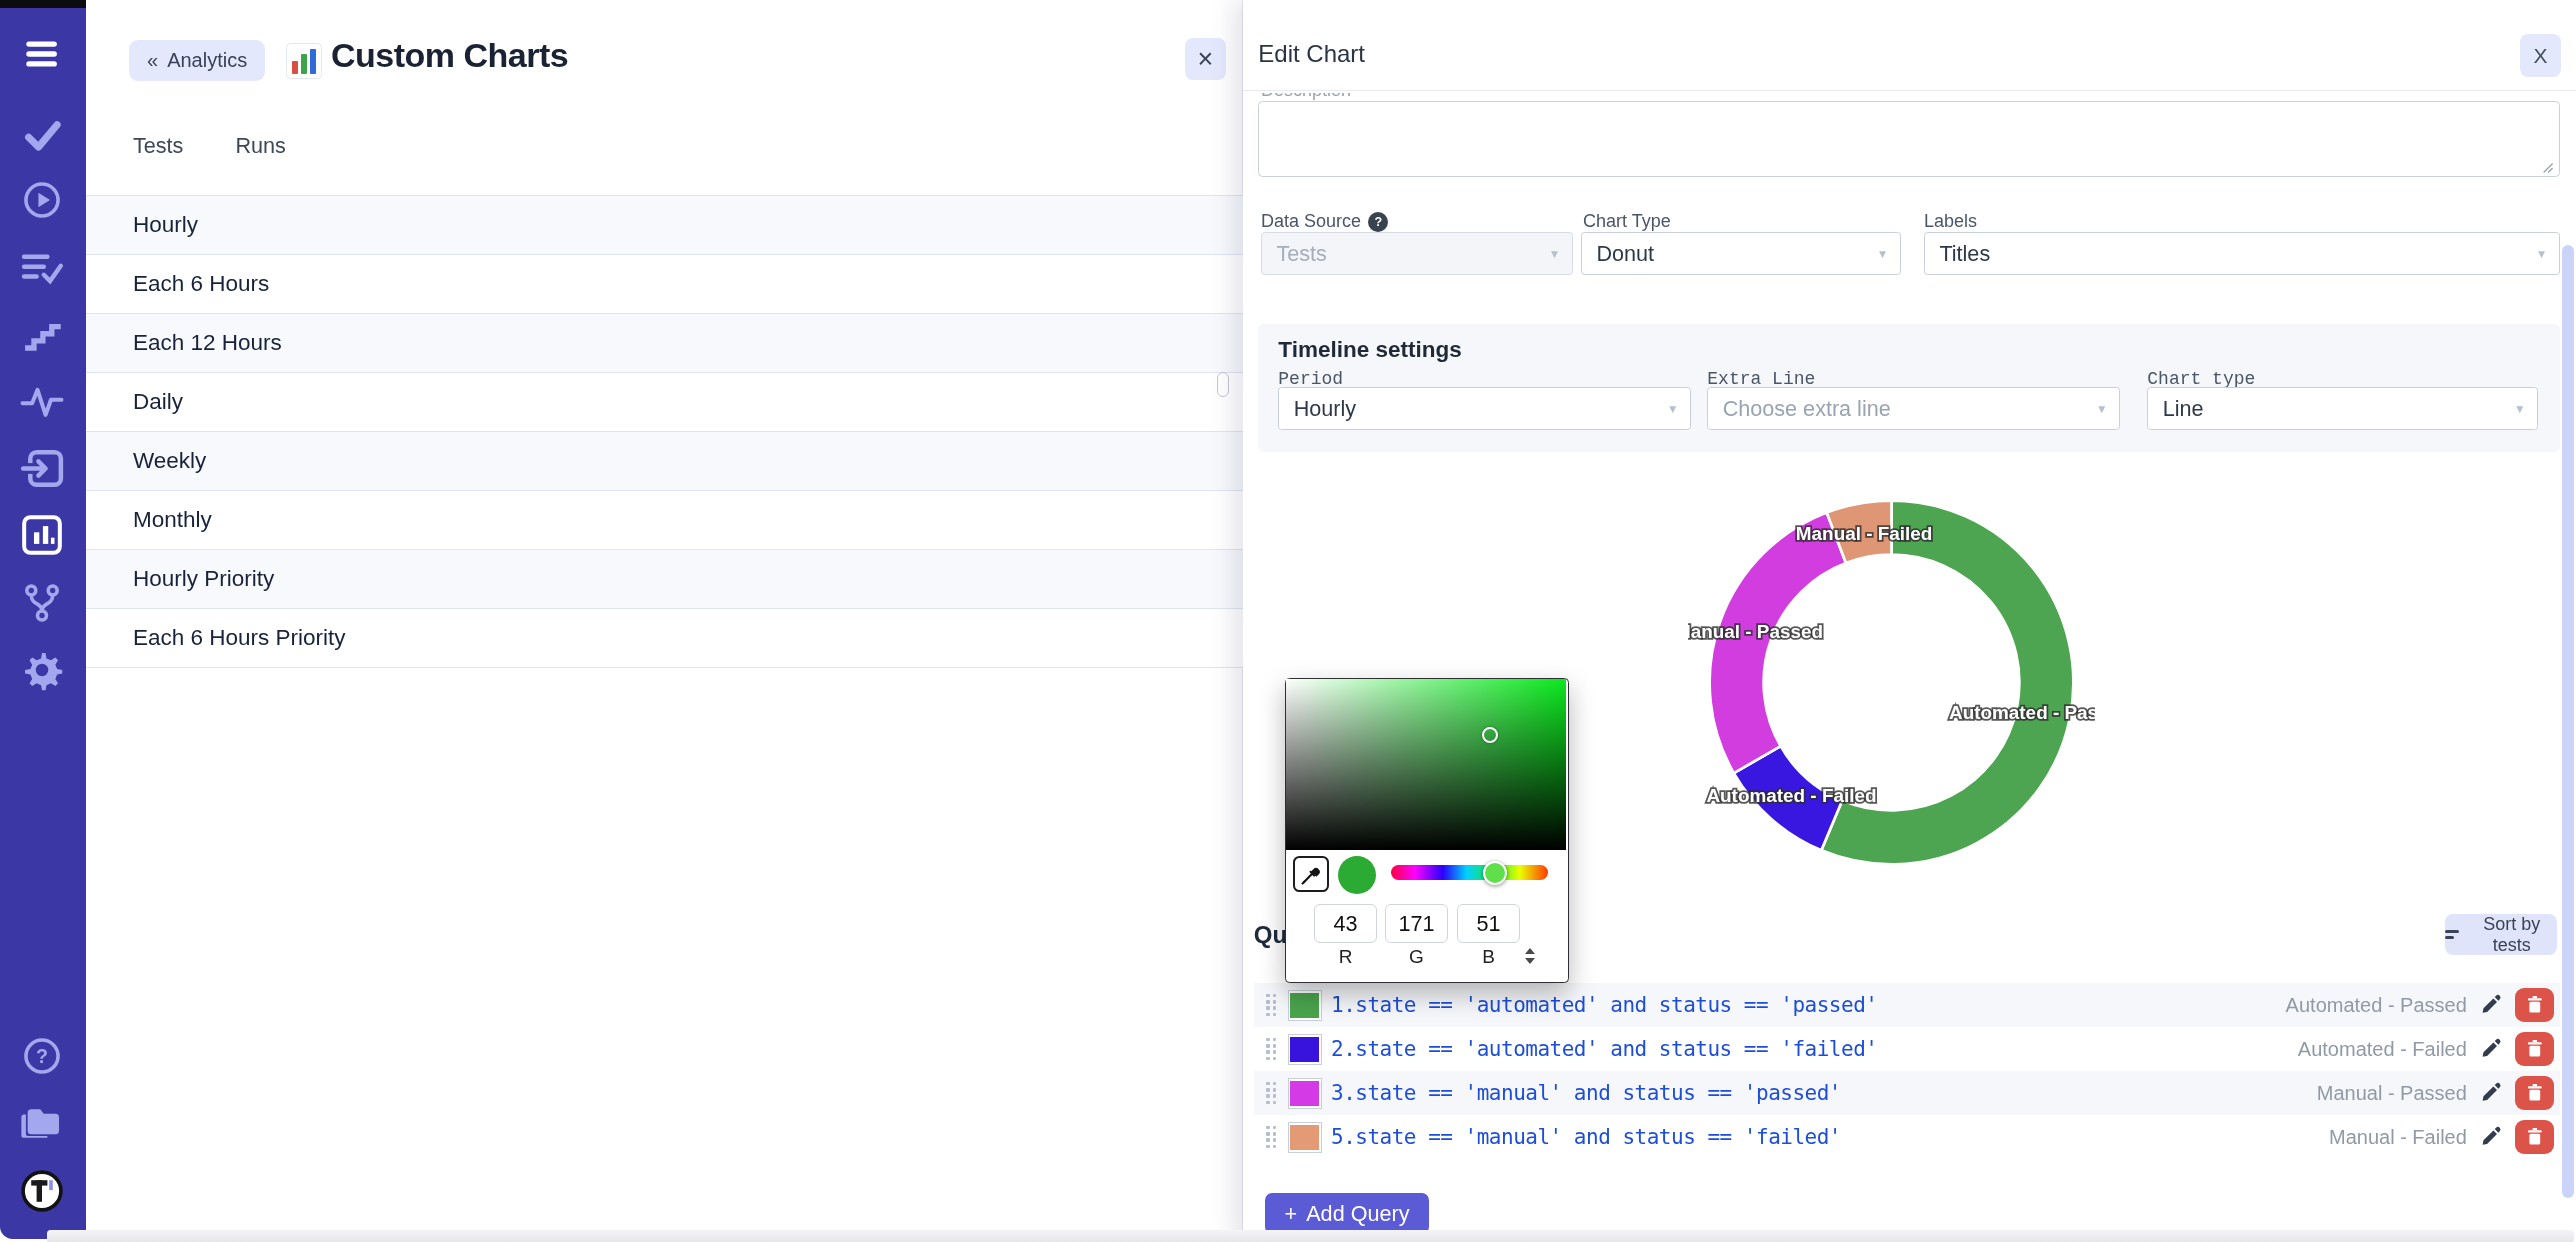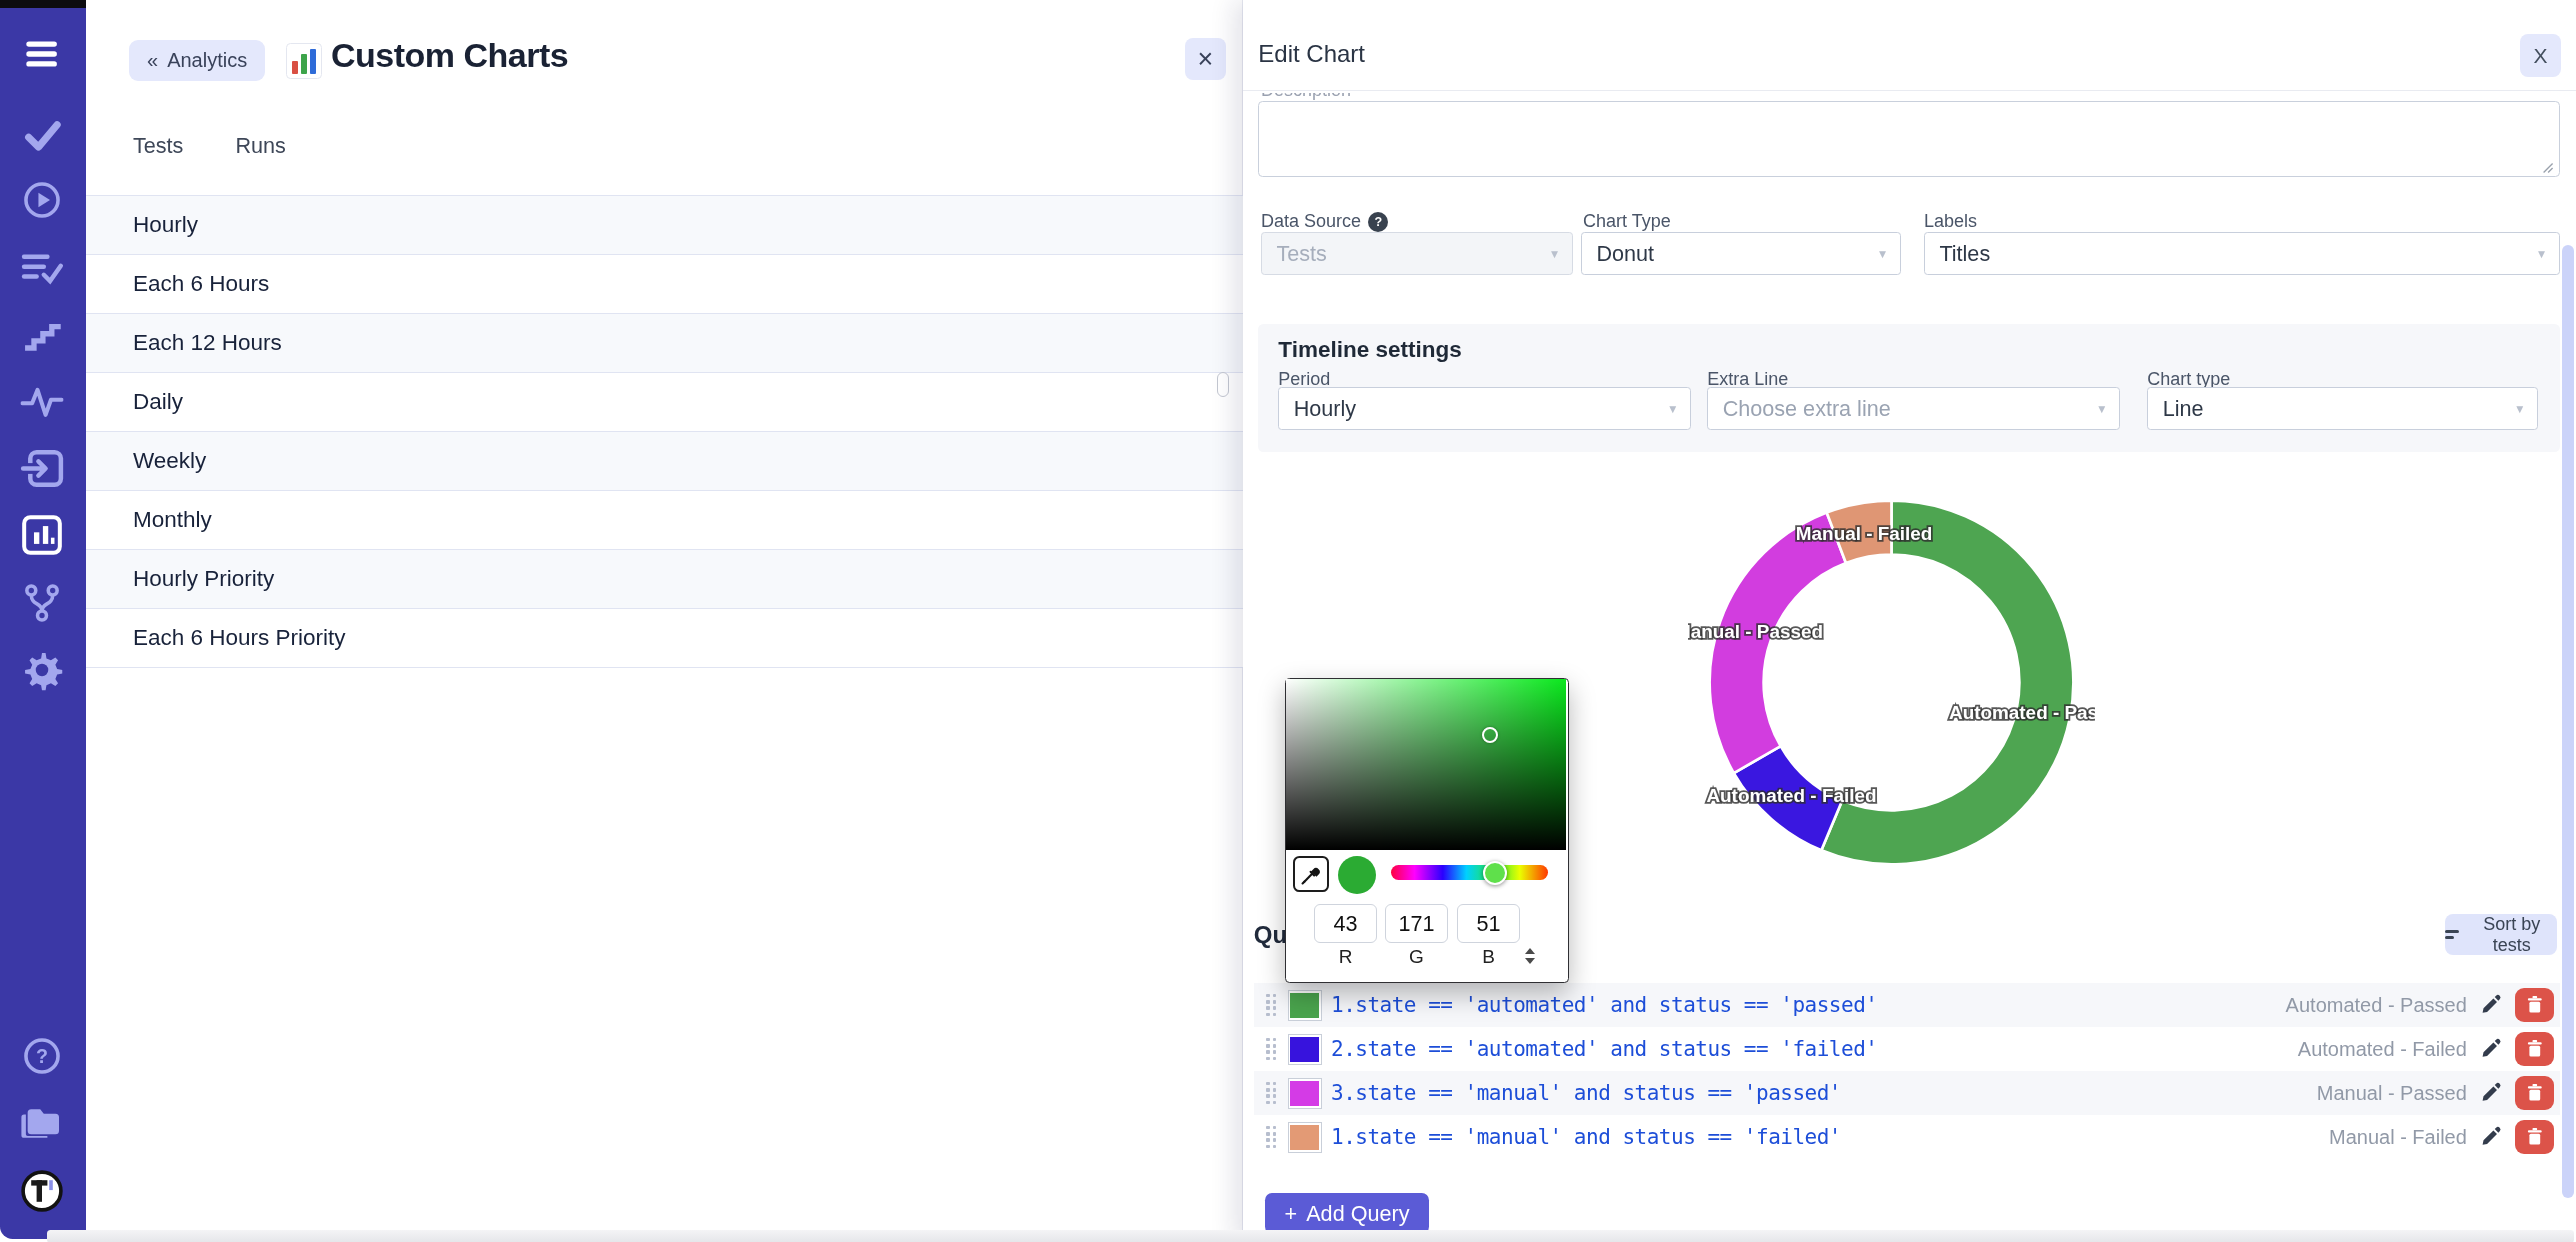--- a/index.html
+++ b/index.html
@@ -37,21 +37,21 @@
 
   .field-label { position:absolute; top:211px; font-size:18px; color:#4a5568; display:flex; align-items:center; gap:7.2px; }
   .help-dot { width:20px; height:20px; border-radius:50%; background:#39424f; color:#fff; font-size:12.6px; font-weight:bold; display:inline-flex; align-items:center; justify-content:center; }
   .select { position:absolute; height:43px; border:0.9px solid #c8cfdc; border-radius:3.6px; background:#fff; font-size:21.6px; color:#2e3847; display:flex; align-items:center; padding:0 36px 0 14.4px; cursor:pointer; }
   .select .arrow { position:absolute; right:11.7px; font-size:11.7px; color:#b9c0cd; }
   .select.disabled { background:#f3f5f8; color:#a6aebc; border-color:#d6dbe4; cursor:default; }
   .select.placeholder { color:#9aa3b2; }
 
   #timeline-card { position:absolute; left:15.3px; top:324px; width:1302px; height:128px; background:#f6f7fa; border-radius:5.4px; }
   #timeline-heading { position:absolute; left:20px; top:12.6px; font-size:22.5px; font-weight:bold; color:#1f2937; }
-  .tl-label { position:absolute; top:45px; font-size:18px; color:#4a5568; }
+  .tl-label { position:absolute; top:45px; font-size:18px; color:#4a5568;font-family:Liberation Mono, monospace; }
   #timeline-card .select { top:63px; }
 
   
   #donut-wrap { position:absolute; left:445px; top:479px; width:407px; height:407px; }
   #donut text { font-family:"Liberation Sans",sans-serif; font-size:21px; font-weight:bold; paint-order:stroke; stroke:rgba(45,45,45,.8); stroke-width:4px; }
 
   
   #color-picker { position:absolute; left:42px; top:678px; width:284px; height:305px; background:#fff; border:1.8px solid #2f2f33; border-radius:4.5px; box-shadow:0 10.8px 27px rgba(0,0,0,.28); z-index:60; }
   #sat-area { position:absolute; left:0; top:0; width:280px; height:171px; cursor:crosshair;
     background:linear-gradient(to top,#000,rgba(0,0,0,0)),linear-gradient(to right,#fff,rgba(255,255,255,0)),#0be81e; }
@@ -446,21 +446,21 @@
           <i></i>
           <i></i>
           <i></i>
           <i></i>
           <i></i>
           <i></i>
         </span>
     <span class="swatch">
           <i style="background: rgb(227, 154, 117);"></i>
         </span>
-    <span class="query-text">1.state == 'manual' and status == 'failed'</span>
+    <span class="query-text">5.state == 'manual' and status == 'failed'</span>
     <span class="query-spacer"></span>
     <span class="query-label">Manual - Failed</span>
     <button class="edit-btn">
       <svg width="23.4" height="23.4" viewBox="0 0 26 26">
             <path d="M4 22 L5 17 L16 6 L20 10 L9 21 Z M17.5 4.5 L19 3 a2.6 2.6 0 0 1 4 4 L21.5 8.5 Z" fill="#333c4c"></path>
           </svg>
     </button>
     <button class="trash-btn">
       <svg width="21.6" height="21.6" viewBox="0 0 28 28">
             <g fill="#ffffff">

